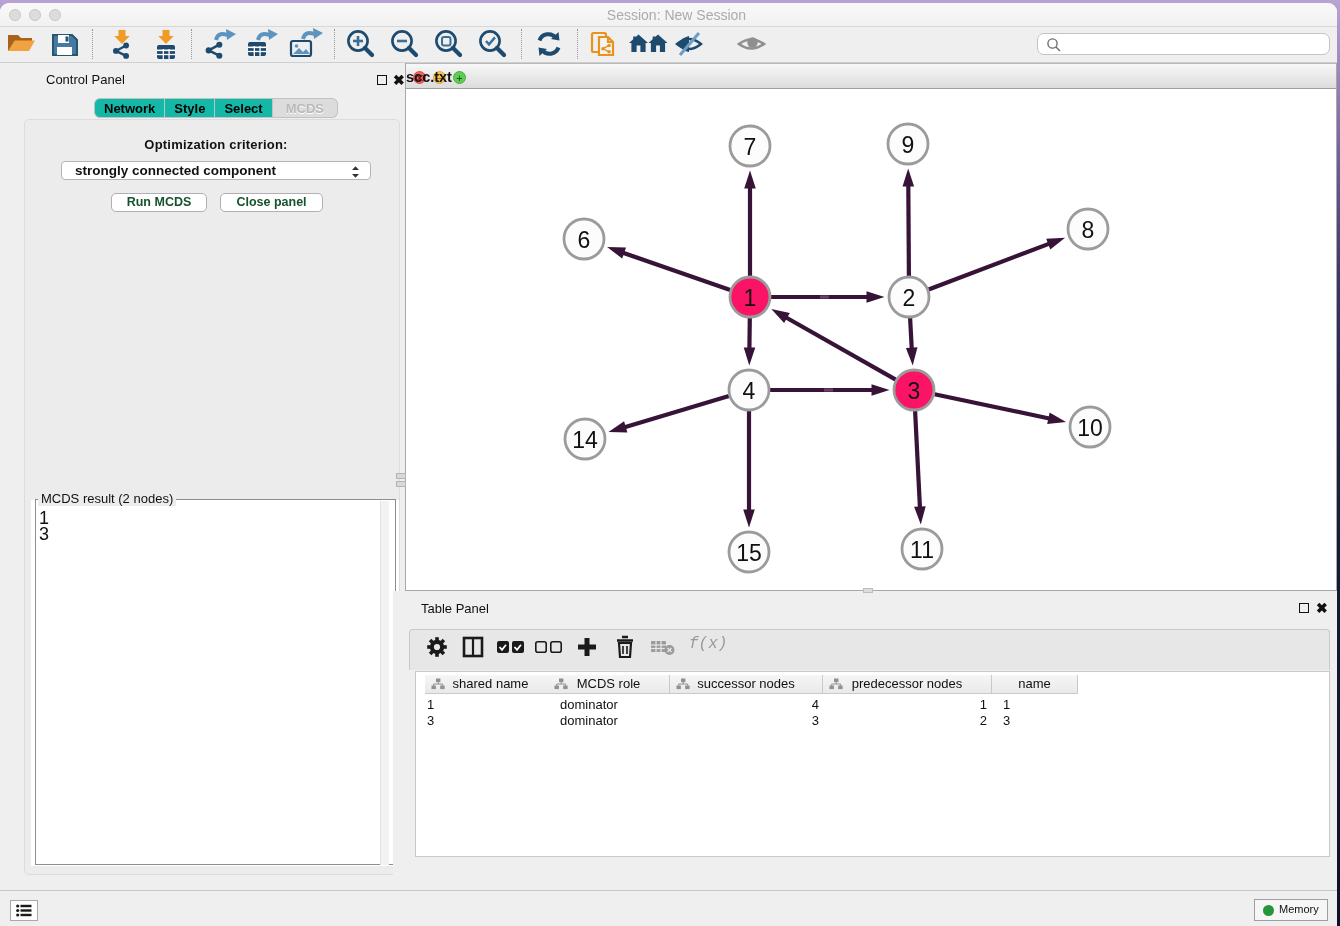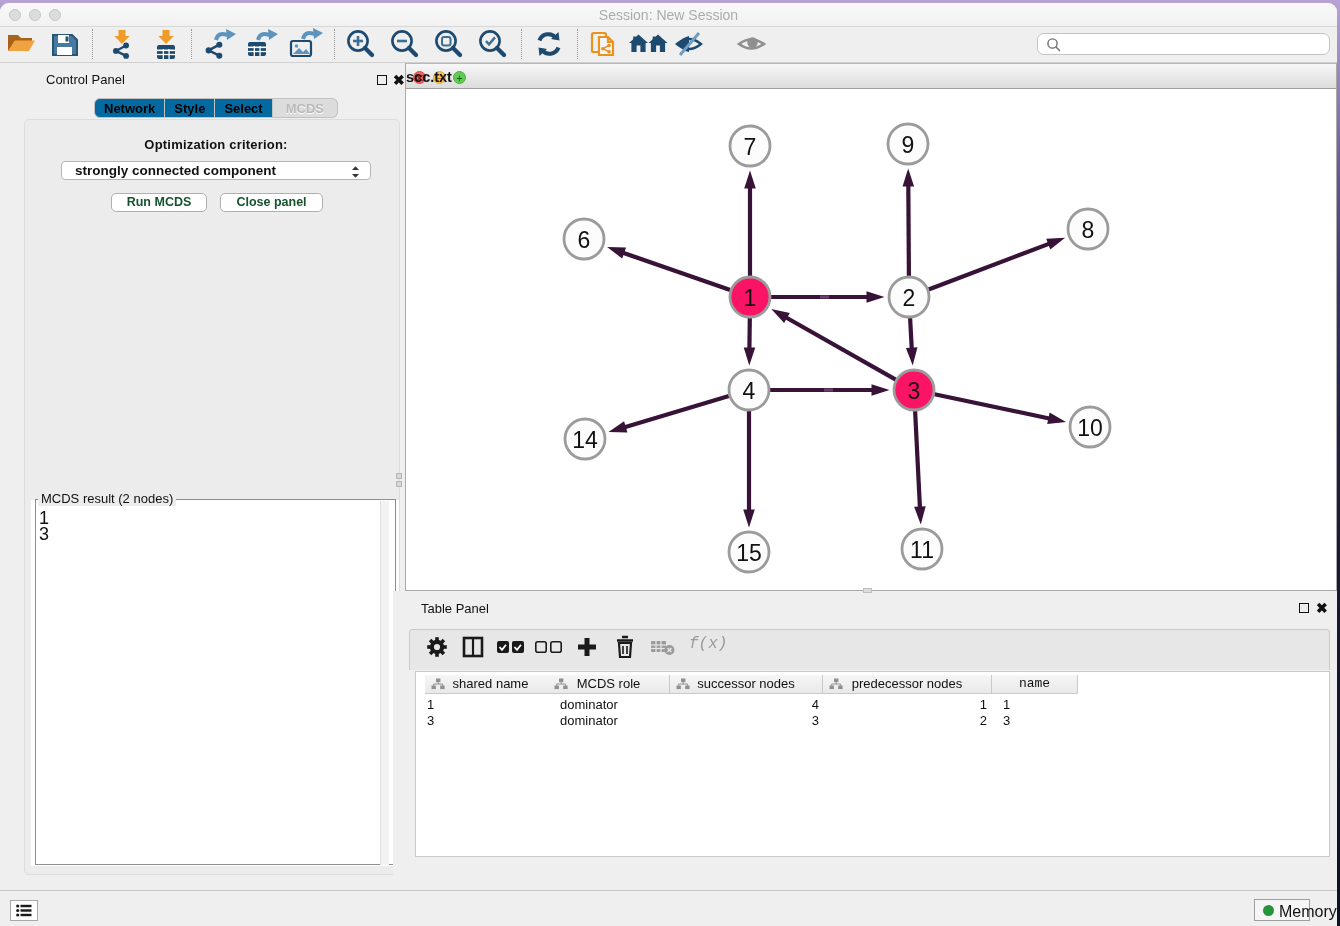--- a/index.html
+++ b/index.html
@@ -1,36 +1,36 @@
 <!DOCTYPE html>
 <html><head>
 <meta charset="utf-8">
 <style>
 * { margin:0; padding:0; box-sizing:border-box; -webkit-font-smoothing:antialiased; }
 html,body { width:1340px; height:926px; overflow:hidden; }
 body { font-family:"Liberation Sans", sans-serif; position:relative;
   background:linear-gradient(180deg,#b7a3d4 0%,#9a86bd 8%,#6b5c97 18%,#3b3766 30%,#232448 44%,#171a36 60%,#0f1128 100%); }
-.abs { position:absolute; }
+.abs { position:absolute;padding-left:8px; }
 #win { left:0; top:0; width:1337px; height:926px; background:transparent; overflow:hidden; }
 
 #titlebar { left:0; top:3px; width:1337px; height:24px; background:linear-gradient(#f9f9f9,#f1f1f1); border-bottom:1px solid #d8d8d8; border-radius:9px 9px 0 0; }
 .tl { position:absolute; top:5px; width:12px; height:12px; border-radius:50%; background:#dcdcdc; border:1px solid #c7c7c7; }
 #title-text { position:absolute; top:4px; width:100%; text-align:center; font-size:14px; color:#ababab; }
 
 #toolbar { left:0; top:27px; width:1337px; height:36px; background:#efefef; border-bottom:1px solid #cfcfcf; }
 .tbi { position:absolute; top:1px; }
 .vsep { position:absolute; top:2px; height:30px; width:0; border-left:1px dotted #9a9a9a; }
 #searchbox { position:absolute; left:1037px; top:6px; width:293px; height:22px; background:#fff; border:1px solid #c4c4c4; border-radius:7px; }
 
 #cpanel { left:16px; top:63px; width:396px; height:827px; background:#efefef; border-right:1px solid #c0c0c0; }
 .panel-title { position:absolute; font-size:13px; color:#111; }
 .winbtn-sq { position:absolute; width:10px; height:10px; border:1.5px solid #111; background:transparent; }
 .winbtn-x { position:absolute; font-size:14px; font-weight:bold; color:#111; line-height:12px; }
 .tabbar { position:absolute; display:flex; }
-.tab { height:20px; font-size:13px; font-weight:bold; color:#000; background:#0369a1; border:1px solid #c2c2c2; border-left:none; text-align:center; line-height:19px; padding:0 9px; }
+.tab { height:20px; font-size:13px; font-weight:bold; color:#000; background:#14b8a6; border:1px solid #c2c2c2; border-left:none; text-align:center; line-height:19px; padding:0 9px; }
 .tab.first { border-left:1px solid #c2c2c2; border-radius:6px 0 0 6px; }
 .tab.last { border-radius:0 6px 6px 0; }
 .tab.sel { background:#dcdcdc; color:#b9b9b9; text-shadow:0 1px 0 #fff; }
 #mcds-panel { position:absolute; left:8px; top:56px; width:376px; height:756px; background:#ececec; border:1px solid #dcdcdc; border-radius:5px; }
 #opt-label { position:absolute; left:4px; top:17px; width:100%; text-align:center; font-size:13px; font-weight:bold; letter-spacing:0.2px; color:#111; }
 #dropdown { position:absolute; left:36px; top:41px; width:310px; height:19px; background:#fff; border:1px solid #b4b4b4; border-radius:4px; font-size:13.5px; font-weight:bold; line-height:18px; padding-left:13px; color:#111; }
 .btn { position:absolute; height:19px; background:#fff; border:1px solid #b0b0b0; border-radius:5px; font-size:12.5px; font-weight:bold; color:#14532d; text-align:center; line-height:17px; }
 #fs-white { position:absolute; left:6px; top:380px; width:368px; height:366px; background:#fff; }
 #fs-border { position:absolute; left:10px; top:379px; width:361px; height:366px; border:1px solid #8e8e8e; }
 #fs-legend { position:absolute; left:13px; top:371px; background:#ececec; font-size:13px; padding:0 3px; color:#111; }
@@ -347,21 +347,21 @@
 <rect x="0.5" y="7.5" width="4.4" height="3.6" fill="#909090"></rect>
 <rect x="9.2" y="7.5" width="4.4" height="3.6" fill="#909090"></rect>
 <path d="M7.2 4 v2 M2.6 7.5 v-1.5 h9 v1.5" stroke="#909090" stroke-width="1" fill="none"></path>
           </svg>successor nodes</div>
       <div class="th" style="left:407px;width:169px;"><svg width="14" height="12" viewBox="0 0 14 12" style="position:absolute;left:6px;top:3px">
 <rect x="5" y="0.5" width="4.4" height="3.6" fill="#909090"></rect>
 <rect x="0.5" y="7.5" width="4.4" height="3.6" fill="#909090"></rect>
 <rect x="9.2" y="7.5" width="4.4" height="3.6" fill="#909090"></rect>
 <path d="M7.2 4 v2 M2.6 7.5 v-1.5 h9 v1.5" stroke="#909090" stroke-width="1" fill="none"></path>
           </svg>predecessor nodes</div>
-      <div class="th" style="left:576px;width:86px;font-family:Liberation Mono, monospace;">name</div>
+      <div class="th" style="left:576px;width:86px;">name</div>
       <div class="td" style="left:11px;top:25px;">1</div>
       <div class="td" style="left:144px;top:25px;">dominator</div>
       <div class="td" style="left:254px;top:25px;width:149px;text-align:right;">4</div>
       <div class="td" style="left:407px;top:25px;width:164px;text-align:right;">1</div>
       <div class="td" style="left:587px;top:25px;">1</div>
       <div class="td" style="left:11px;top:41px;">3</div>
       <div class="td" style="left:144px;top:41px;">dominator</div>
       <div class="td" style="left:254px;top:41px;width:149px;text-align:right;">3</div>
       <div class="td" style="left:407px;top:41px;width:164px;text-align:right;">2</div>
       <div class="td" style="left:587px;top:41px;">3</div>
@@ -380,19 +380,19 @@
         <g fill="#1a1a1a">
             <circle cx="1.7" cy="2" r="1.6"></circle>
             <circle cx="1.7" cy="6.5" r="1.6"></circle>
             <circle cx="1.7" cy="11" r="1.6"></circle>
         <rect x="4.5" y="0.8" width="11" height="2.4"></rect>
             <rect x="4.5" y="5.3" width="11" height="2.4"></rect>
             <rect x="4.5" y="9.8" width="11" height="2.4"></rect>
           </g>
       </svg>
     </div>
-    <div style="position:absolute;left:1254px;top:8px;width:56px;height:22px;background:#f6f6f6;border:1px solid #9f9f9f;font-size:16px;color:#111;">
+    <div style="position:absolute;left:1254px;top:8px;width:74px;height:22px;background:#f6f6f6;border:1px solid #9f9f9f;font-size:11px;color:#111;">
       <span style="position:absolute;left:8px;top:5px;width:11px;height:11px;border-radius:50%;background:#28953c;"></span>
       <span style="position:absolute;left:24px;top:3px;">Memory</span>
     </div>
   </div>
 
 </div>
 
 </body></html>

